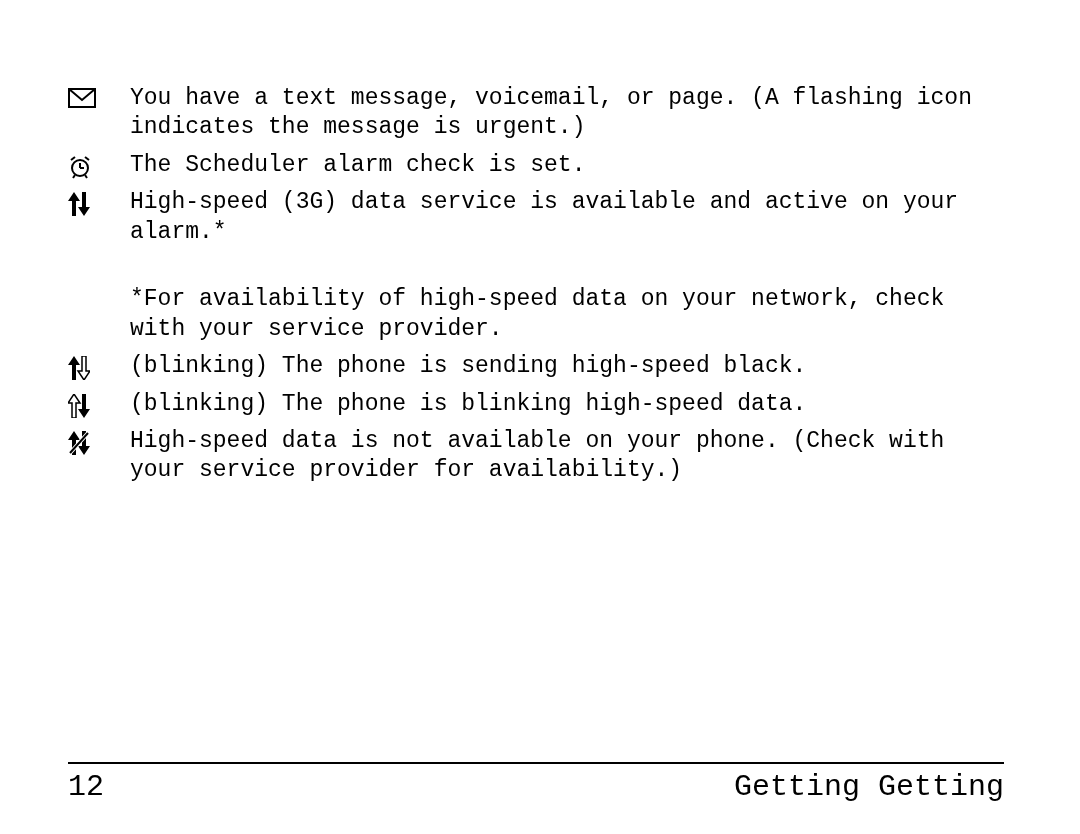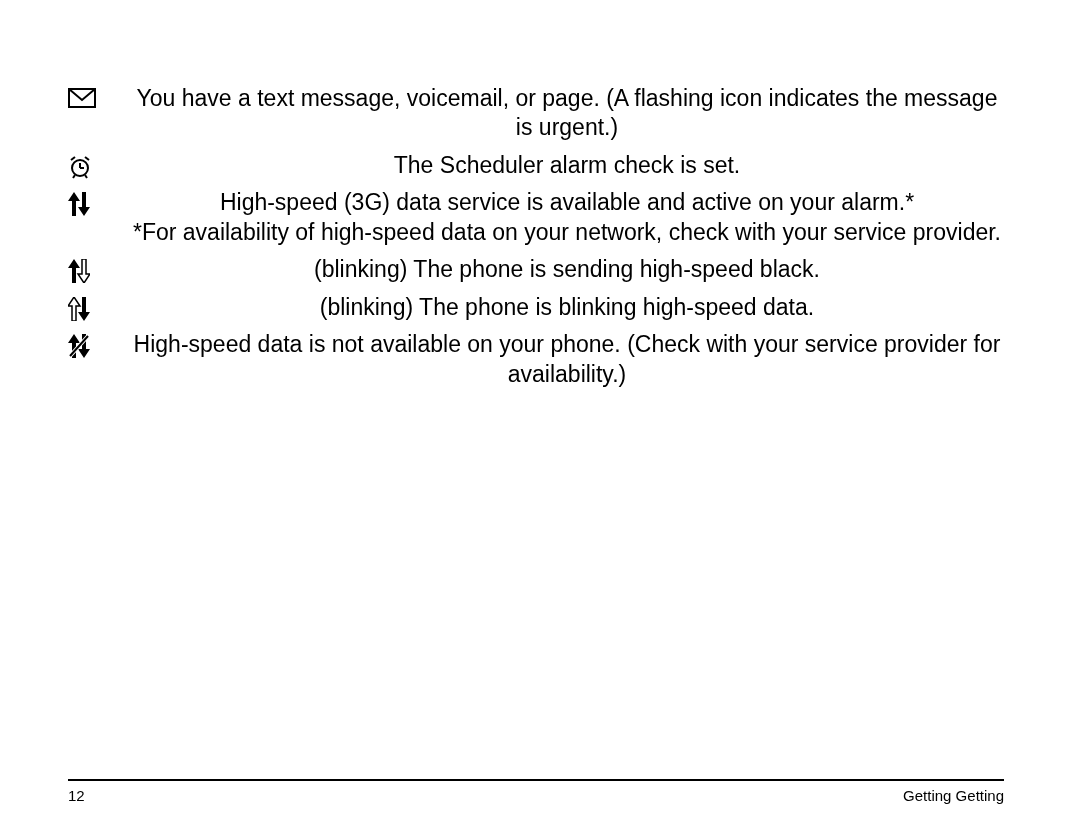--- a/index.html
+++ b/index.html
@@ -1,22 +1,22 @@
 <!DOCTYPE html>
 <html><head>
 <meta charset="utf-8">
 <style>
   html,body{margin:0;padding:0;background:#fff;color:#000;}
-  .page{width:1076px;height:834px;position:relative;font-family:Liberation Sans, sans-serif;box-sizing:border-box;text-align:center;}
+  .page{width:1076px;height:834px;position:relative;font-family:Liberation Mono, monospace;box-sizing:border-box;}
   .content{position:absolute;left:68px;top:84px;right:72px;}
   .row{display:flex;align-items:flex-start;margin-bottom:8px;}
   .iconcell{flex:0 0 62px;display:flex;justify-content:flex-start;align-items:flex-start;padding-top:4px;}
   .textcell{flex:1;font-size:23px;line-height:1.28;}
-  .textcell .extra{display:block;}
-  .footer{position:absolute;left:68px;right:72px;bottom:30px;border-top:2px solid #000;padding-top:6px;display:flex;justify-content:space-between;font-size:15px;}
+  .textcell .extra{display:block;margin-top:38px;}
+  .footer{position:absolute;left:68px;right:72px;bottom:30px;border-top:2px solid #000;padding-top:6px;display:flex;justify-content:space-between;font-size:30px;}
   svg{display:block;}
 </style>
 </head>
 <body>
 
 <div class="page">
   <div class="content">
 
     <div class="row">
       <div class="iconcell">

